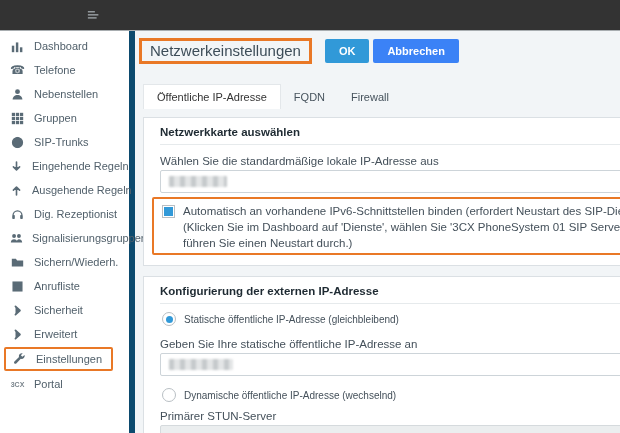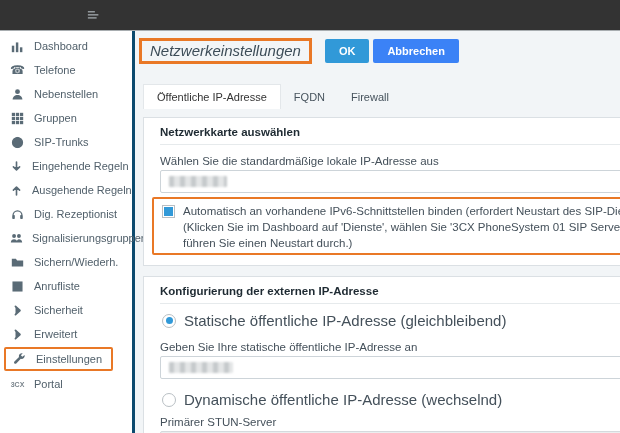--- a/index.html
+++ b/index.html
@@ -7,31 +7,31 @@
     width:620px;height:433px;overflow:hidden;position:relative;
     background:#f2f5f7;font-family:"Liberation Sans","DejaVu Sans",sans-serif;
     -webkit-font-smoothing:antialiased;
   }
   
   .topbar{height:30px;background:#333333;display:flex;align-items:center;border-bottom:1px solid #a8adb0;}
   .logo{color:#ffffff;font-weight:bold;font-size:19px;padding:0 11px;letter-spacing:.5px;line-height:30px;}
   .topbar-toggle{margin-left:86px;width:16px;height:16px;display:flex;align-items:center;justify-content:center;cursor:pointer;}
   .topbar-toggle svg{width:14px;height:14px;fill:#9aa0a4;}
   
-  .sidebar{position:absolute;top:31px;left:0;width:135px;bottom:0;background:#ffffff;border-right:3px solid #0c4a6e;padding-top:3px;box-sizing:border-box;}
+  .sidebar{position:absolute;top:31px;left:0;width:135px;bottom:0;background:#ffffff;border-right:6px solid #0c4a6e;padding-top:3px;box-sizing:border-box;}
   .side-item{display:flex;align-items:center;height:24px;padding:0 10px;gap:9px;cursor:pointer;}
   .side-item .lbl{font-size:11px;color:#51606b;white-space:nowrap;}
   .icon{width:15px;height:15px;display:flex;justify-content:center;align-items:center;color:#5a6b76;font-size:12px;line-height:1;}
   .icon svg{width:13px;height:13px;fill:#5a6b76;}
   .icon.txt-icon{font-size:7px;font-weight:bold;color:#7a848c;letter-spacing:0;}
   .side-item.annotated{border:2px solid #e97826;border-radius:2px;width:max-content;height:20px;margin:1px 0 1px 4px;padding:0 9px 0 6px;}
   
   .main{position:absolute;left:136px;top:31px;width:484px;bottom:0;overflow:visible;}
   .header-row{display:flex;align-items:center;padding:7px 0 0 3px;}
-  .title-box{border:3px solid #e97826;padding:1px 8px 2px;background:transparent;font-style:italic;}
+  .title-box{border:3px solid #e97826;padding:1px 8px 2px;background:transparent;}
   .page-title{font-size:15px;font-weight:400;color:#3d4d58;margin:0;white-space:nowrap;}
   .btns{margin-left:13px;display:flex;gap:4px;}
   .btn{font-size:11px;font-weight:bold;color:#ffffff;padding:6px 14px;border:none;border-radius:2px;cursor:pointer;font-family:inherit;}
   .btn.ok{background:#3199d8;}
   .btn.cancel{background:#3b82f6;text-align:center;}
   
   .tabs{display:flex;margin:20px 16px 0 7px;align-items:flex-end;}
   .tab{font-size:11px;color:#47535d;padding:6px 13px;cursor:pointer;white-space:nowrap;}
   .tab.active{background:#ffffff;border:1px solid #e3e7ea;border-bottom:none;color:#333333;}
   
@@ -45,21 +45,21 @@
   .redacted{width:58px;height:11px;background:repeating-linear-gradient(90deg,#c6cacc 0 5px,#e3e5e6 5px 11px);filter:blur(1.2px);border-radius:1px;}
   .redacted.v2{width:64px;}
   .check-row{position:relative;margin-top:10px;display:flex;gap:8px;padding-left:2px;}
   .checkbox{width:13px;height:13px;box-sizing:border-box;border:1px solid #b9bfc4;background:#ffffff;display:flex;align-items:center;justify-content:center;flex:0 0 13px;margin-top:2px;cursor:pointer;}
   .checkbox .inner{width:9px;height:9px;background:#3199d8;}
   .check-text{font-size:11.5px;color:#44505a;line-height:16px;}
   .annotation-box{position:absolute;border:2px solid #e97826;border-radius:2px;left:-8px;right:-42px;top:-6px;bottom:-4px;pointer-events:none;}
   .radio-row{display:flex;align-items:center;gap:8px;margin-top:8px;padding-left:2px;}
   .radio{width:14px;height:14px;box-sizing:border-box;border:1px solid #b9bfc4;border-radius:50%;background:#ffffff;display:flex;align-items:center;justify-content:center;flex:0 0 14px;cursor:pointer;}
   .radio .dot{width:7px;height:7px;border-radius:50%;background:#3199d8;}
-  .radio-label{font-size:15px;color:#44505a;}
+  .radio-label{font-size:10px;color:#44505a;}
   .mt12{margin-top:12px;}
 </style>
 </head>
 <body>
 
 <div class="topbar">
   <span class="topbar-toggle">
     <svg viewBox="0 0 16 16">
         <rect x="1" y="3.5" width="8" height="1.6"></rect>
         <rect x="1" y="7" width="12" height="1.6"></rect>

